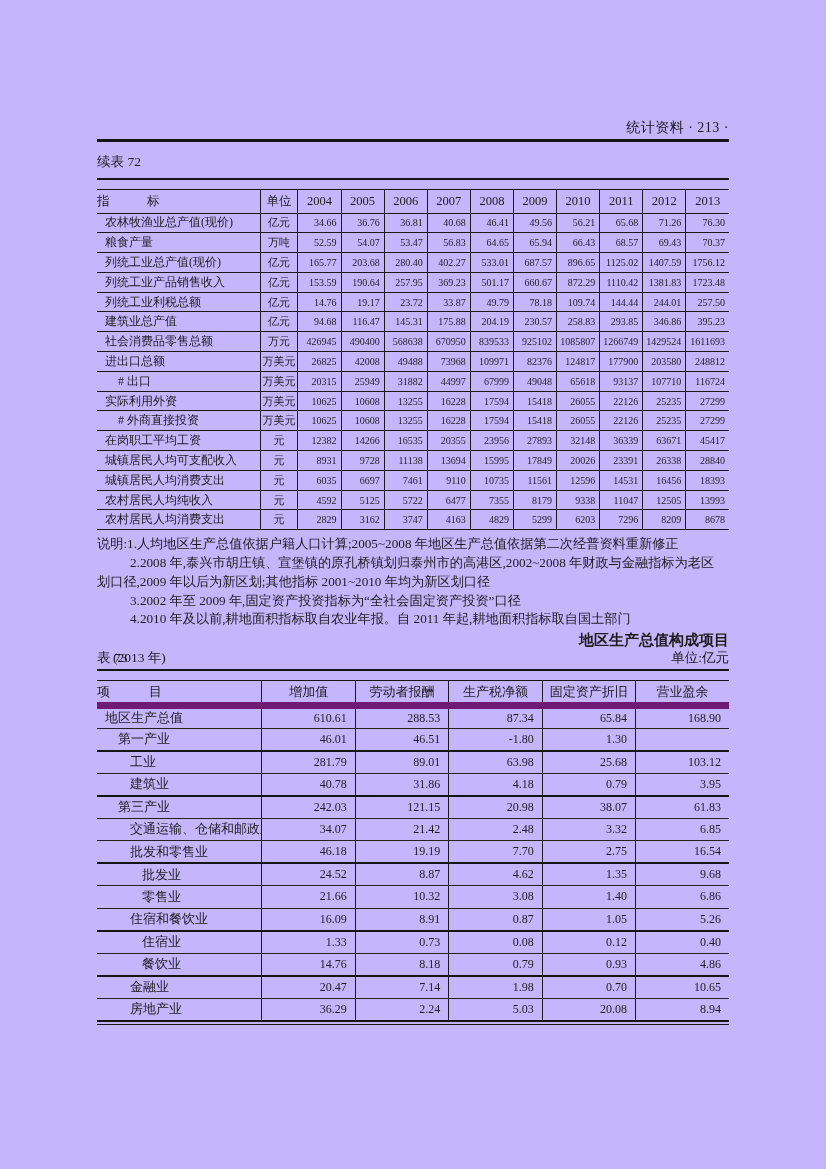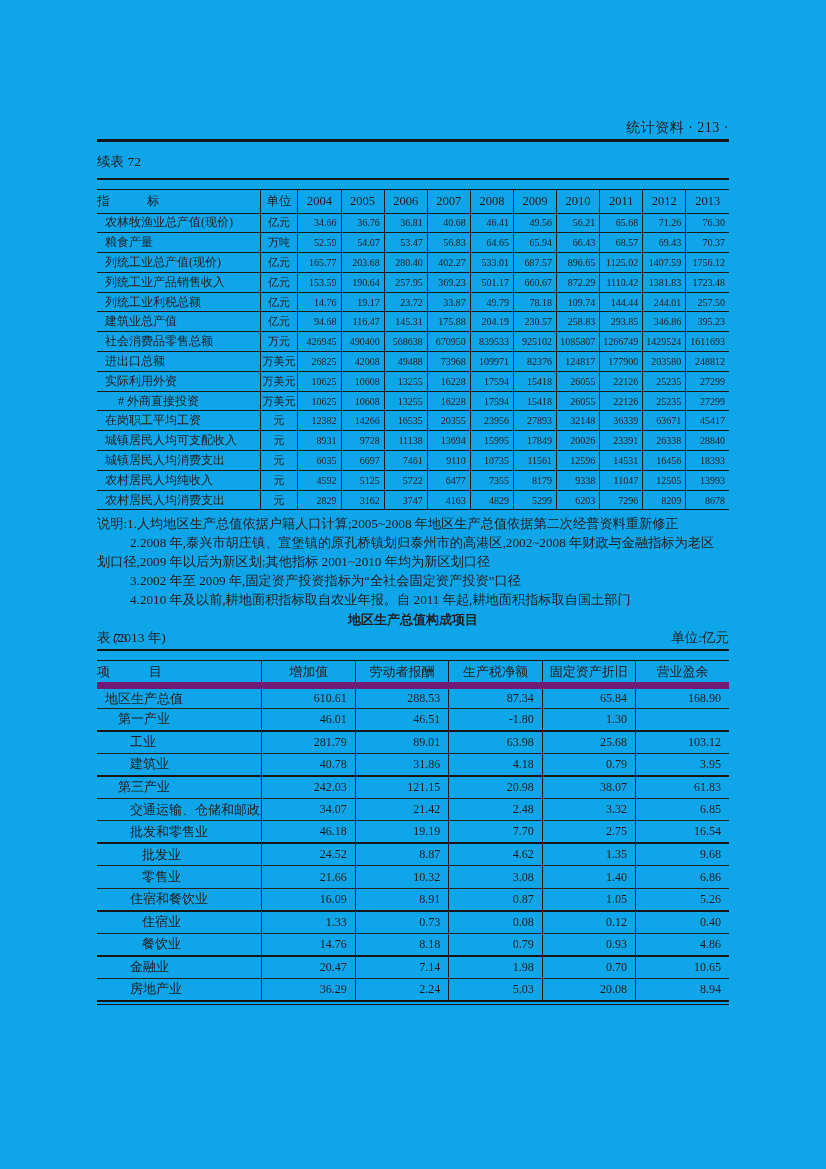--- a/index.html
+++ b/index.html
@@ -1,19 +1,19 @@
 <!DOCTYPE html>
 <html><head>
 <meta charset="utf-8">
 <style>
   * { box-sizing: border-box; }
   html,body { margin:0; padding:0; background:#d9d9d9; }
   .page {
     width:826px; height:1169px; margin:0 auto; position:relative;
-    background:#0ea5e9; color:#1d1d1d;
+    background:#c4b5fd; color:#1d1d1d;
     font-family:"Liberation Serif","DejaVu Serif",serif;
   }
   .content { position:absolute; left:97px; top:118px; width:632px; }
 
   .page-header { text-align:right; font-size:14px; height:19px; line-height:19px; letter-spacing:0.5px; }
   .header-rule { height:2.5px; background:#161616; margin-top:2px; }
   .cont-label { margin-top:11px; font-size:13.5px; height:18px; line-height:18px; }
 
   .tbl-wrap { border-top:2.5px solid #161616; padding-top:9px; margin-top:7px; }
   table { width:100%; border-collapse:collapse; table-layout:fixed; border-top:1px solid #161616; }
@@ -41,21 +41,21 @@
   .unit { text-align:center;margin-left:20px; }
   .ind0 { padding-left:8px; }
   .ind1 { padding-left:21px; }
   .ind2 { padding-left:33px; }
   .ind3 { padding-left:45px; }
 
   .notes { margin-top:5px; font-size:13.2px; line-height:18.8px; }
   .note-line.nind1 { padding-left:33px; }
 
   .t73-title {
-    margin-top:2px; text-align:center; font-weight:bold; font-size:13px;
+    margin-top:2px; text-align:right; font-weight:bold; font-size:15px;
     height:17px; line-height:17px;
     font-family:"Liberation Sans","DejaVu Sans",sans-serif;
   }
   .t73-subrow { position:relative; height:18px; line-height:18px; font-size:13.5px; margin-top:1px; }
   .t73-label { position:absolute; left:0; top:0; }
   .t73-year  { position:absolute; left:16px; right:0; top:0; }
   .t73-unit  { position:absolute; right:0; top:0; }
   #t73wrap { margin-top:2px; }
 </style>
 </head>
@@ -210,20 +210,34 @@
               <td class="num">49488</td>
               <td class="num">73968</td>
               <td class="num">109971</td>
               <td class="num">82376</td>
               <td class="num">124817</td>
               <td class="num">177900</td>
               <td class="num">203580</td>
               <td class="num">248812</td>
             </tr>
             <tr>
+              <td class="lbl ind1"># 出口</td>
+              <td class="unit">万美元</td>
+              <td class="num">20315</td>
+              <td class="num">25949</td>
+              <td class="num">31882</td>
+              <td class="num">44997</td>
+              <td class="num">67999</td>
+              <td class="num">49048</td>
+              <td class="num">65618</td>
+              <td class="num">93137</td>
+              <td class="num">107710</td>
+              <td class="num">116724</td>
+            </tr>
+            <tr>
               <td class="lbl ind0">实际利用外资</td>
               <td class="unit">万美元</td>
               <td class="num">10625</td>
               <td class="num">10608</td>
               <td class="num">13255</td>
               <td class="num">16228</td>
               <td class="num">17594</td>
               <td class="num">15418</td>
               <td class="num">26055</td>
               <td class="num">22126</td>

